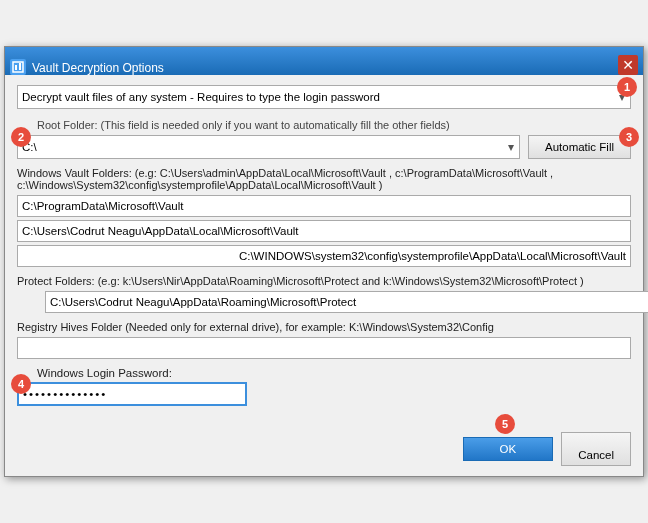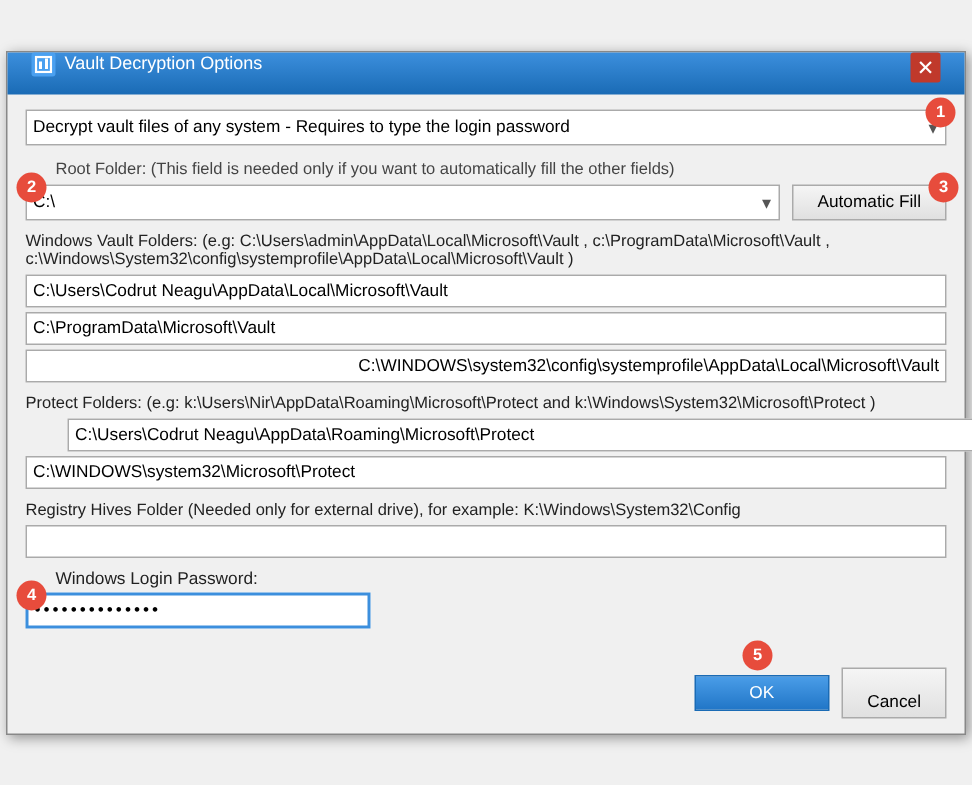--- a/index.html
+++ b/index.html
@@ -19,22 +19,22 @@
       width: 640px;
       background: #f0f0f0;
       border: 1px solid #888;
       box-shadow: 2px 2px 8px rgba(0,0,0,0.4);
     }
 
     .title-bar {
       background: linear-gradient(to bottom, #3c8fdd, #1a6bb5);
       height: 28px;
       display: flex;
-      align-items: flex-start;
-      padding: 0 16px;
+      align-items: flex-end;
+      padding: 0 5px;
       color: white;
       font-size: 12px;
       font-weight: 400;
       user-select: none;
     }
 
     .title-bar-icon {
       width: 16px;
       height: 16px;
       margin-right: 6px;
@@ -255,29 +255,28 @@
         <div style="position:relative;">
           <button class="btn-autofill">Automatic Fill</button>
           <span class="badge" style="position:absolute; right:-8px; top:-8px;">3</span>
         </div>
       </div>
     </div>
 
     <div class="fields-group">
       <div class="section-label" style="white-space: pre-line;">Windows Vault Folders: (e.g: C:\Users\admin\AppData\Local\Microsoft\Vault , c:\ProgramData\Microsoft\Vault ,
 c:\Windows\System32\config\systemprofile\AppData\Local\Microsoft\Vault )</div>
+      <input type="text" class="input-text" style="margin-bottom: 3px; display: block;" value="C:\ProgramData\Microsoft\Vault">
       <input type="text" class="input-text" style="margin-bottom: 3px; display: block;" value="C:\Users\Codrut Neagu\AppData\Local\Microsoft\Vault">
-      <input type="text" class="input-text" style="margin-bottom: 3px; display: block;" value="C:\ProgramData\Microsoft\Vault">
       <input type="text" class="input-text" style="display: block; text-align: right;" value="C:\WINDOWS\system32\config\systemprofile\AppData\Local\Microsoft\Vault">
     </div>
 
     <div class="fields-group">
       <div class="section-label">Protect Folders: (e.g: k:\Users\Nir\AppData\Roaming\Microsoft\Protect and k:\Windows\System32\Microsoft\Protect )</div>
       <input type="text" class="input-text" style="margin-bottom: 3px; display: block; margin-left: 28px;" value="C:\Users\Codrut Neagu\AppData\Roaming\Microsoft\Protect">
-      <input type="text" class="input-text" style="display: block;" value="C:\WINDOWS\system32\Microsoft\Protect">
     </div>
 
     <div class="fields-group">
       <div class="section-label">Registry Hives Folder (Needed only for external drive), for example: K:\Windows\System32\Config</div>
       <input type="text" class="input-text" style="display: block;">
     </div>
 
     <div class="row" style="margin-top:4px; position:relative;">
       <div style="display:flex; align-items:center; margin-bottom:3px;">
         <span class="label" style="margin-bottom:0;">Windows Login Password:</span>

